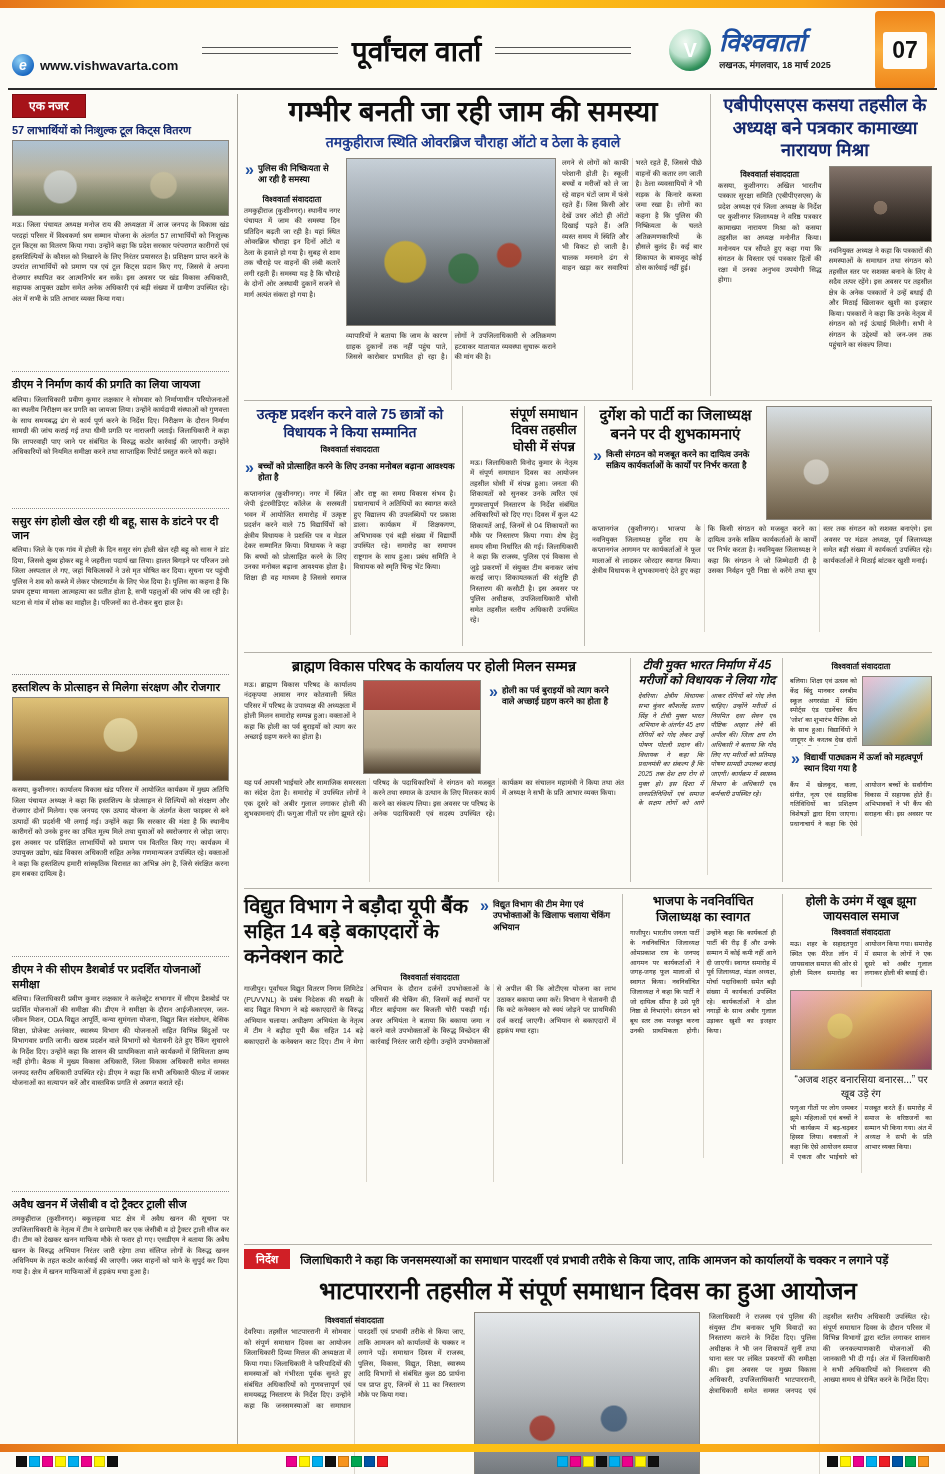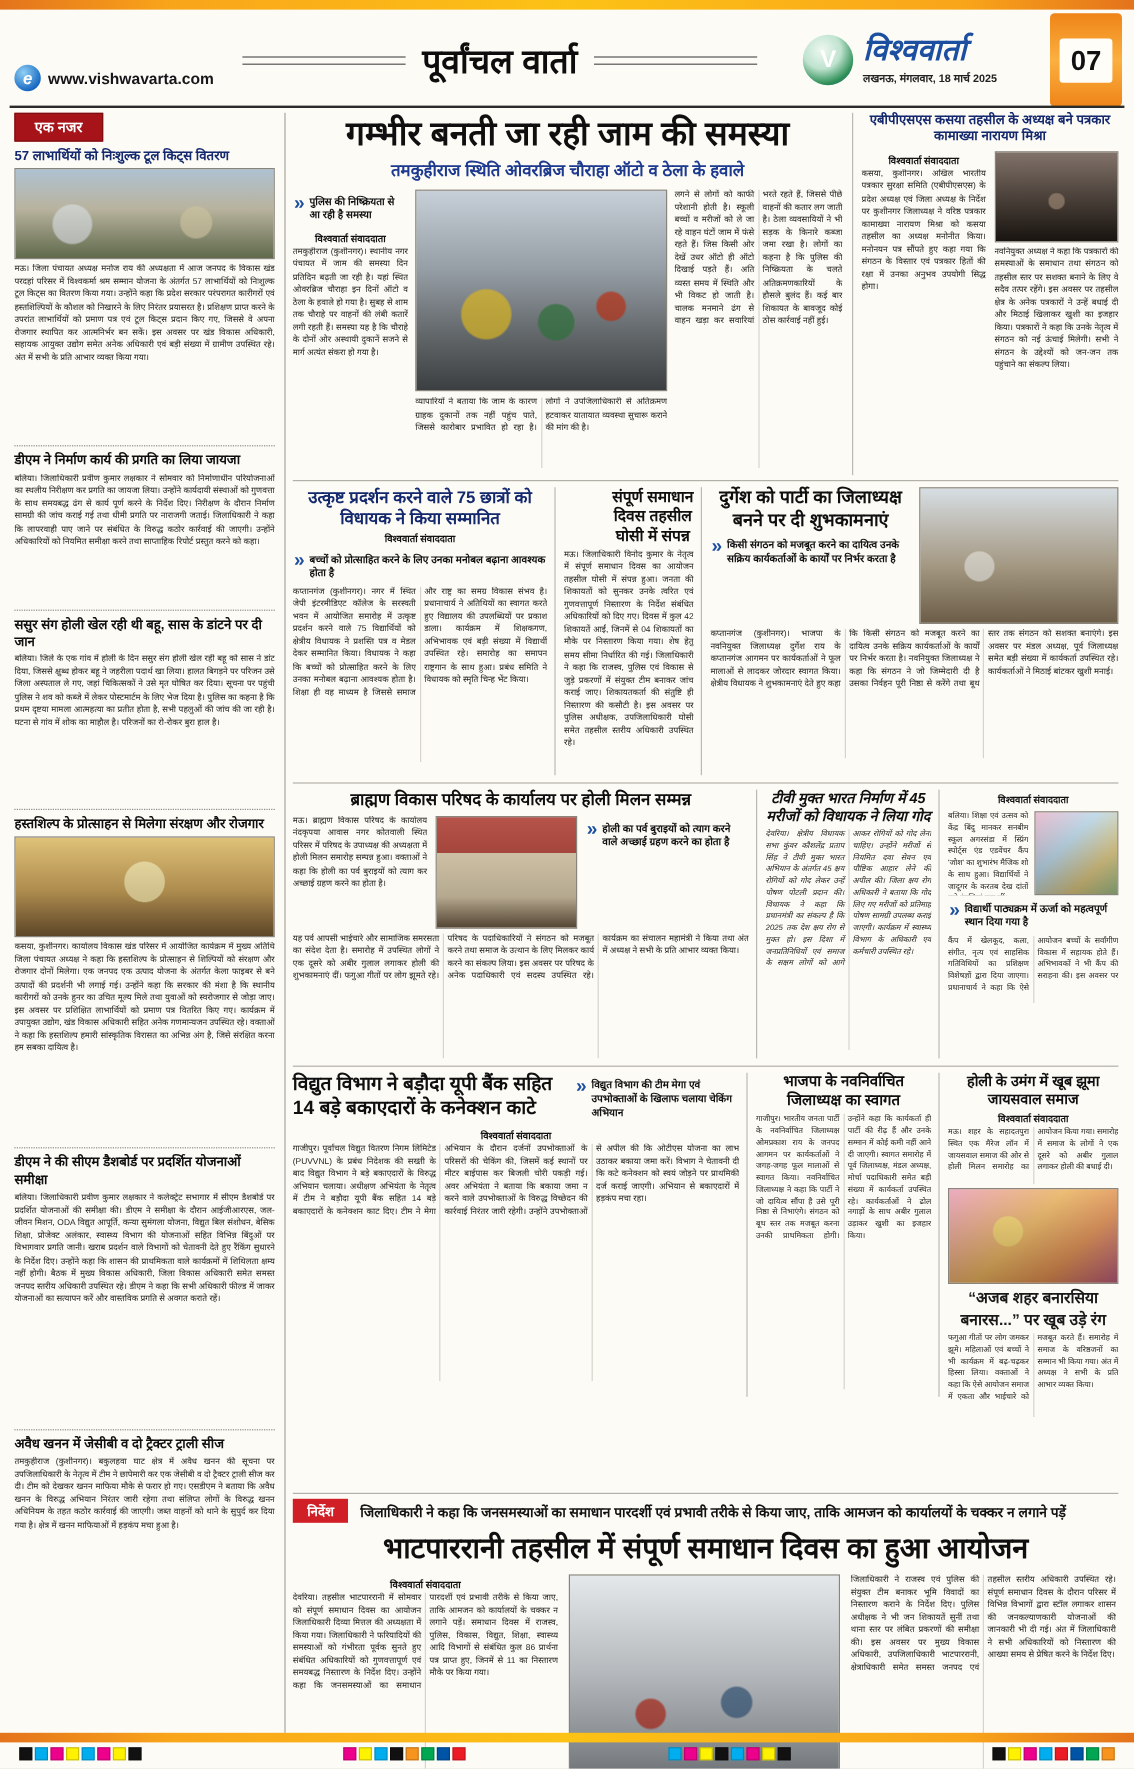--- a/index.html
+++ b/index.html
@@ -70,21 +70,21 @@
   .ms{left:244px;top:94px;width:458px;height:302px;}
   .ms-head{font-size:28px;text-align:center;}
   .ms-deck{font-size:14px;font-weight:bold;color:#1d3a8f;text-align:center;margin:3px 0 7px;}
   .ms-grid{position:relative;height:232px;}
   .ms-kick{position:absolute;left:0;top:0;width:96px;height:232px;}
   .ms-photo{position:absolute;left:102px;top:0;width:210px;height:168px;}
   .ms-right{position:absolute;left:318px;top:0;width:140px;height:232px;}
   .ms-under{position:absolute;left:102px;top:173px;width:210px;height:59px;}
 
   .rt{left:710px;top:94px;width:222px;height:302px;}
-  .rt-head{font-size:11px;text-align:center;}
+  .rt-head{font-size:18px;text-align:center;}
   .rt-cols{display:flex;gap:7px;margin-top:4px;}
   .rt-c{width:50%;}
 
   .sa{left:244px;top:406px;width:212px;height:240px;}
   .sa-head{font-size:14px;text-align:center;}
   .sb{left:462px;top:406px;width:116px;height:240px;}
   .sb-head{font-size:13px;text-align:center;margin-bottom:3px;margin-left:40px;}
   .sc{left:584px;top:406px;width:348px;height:240px;}
   .sc-top{display:flex;gap:7px;}
   .sc-left{flex:1;}
@@ -94,26 +94,26 @@
   .sd-head{font-size:14px;text-align:center;margin-bottom:4px;}
   .sd-row{display:flex;gap:7px;height:94px;margin-bottom:4px;}
   .se{left:630px;top:658px;width:146px;height:224px;font-style:italic;}
   .se-head{font-size:12px;text-align:center;margin-bottom:3px;}
   .sf{left:782px;top:658px;width:150px;height:224px;}
   .sf-head{font-size:11.5px;text-align:center;}
   .sf-row{display:flex;gap:5px;height:70px;margin:3px 0;}
 
   .sg{left:244px;top:894px;width:372px;height:270px;}
   .sg-top{display:flex;gap:10px;align-items:flex-start;}
-  .sg-head{width:225px;font-size:16px;}
+  .sg-head{width:225px;font-size:20px;}
   .sh{left:622px;top:894px;width:154px;height:270px;}
   .sh-head{font-size:12.5px;text-align:center;margin-bottom:3px;}
   .si{left:782px;top:894px;width:150px;height:270px;}
   .si-head{font-size:12px;text-align:center;}
-  .quote{font-size:13px;font-weight:bold;text-align:center;margin:3px 0;line-height:1.35;}
+  .quote{font-size:10px;font-weight:normal;text-align:center;margin:3px 0;line-height:1.35;}
 
   .sbot{left:244px;top:1244px;width:688px;height:266px;}
   .directive{display:flex;align-items:center;gap:10px;border-top:1px solid #b3b0a8;padding-top:4px;}
   .dir-label{background:#d01f26;color:#fff;font-weight:bold;font-size:11px;padding:2px 12px 3px;}
   .dir-text{font-weight:bold;font-size:11.5px;color:#111;}
   .bot-head{font-size:24px;text-align:center;margin:7px 0 6px;}
   .bot-row{display:flex;gap:9px;height:194px;}
   .bot-side{width:221px;}
 
   

